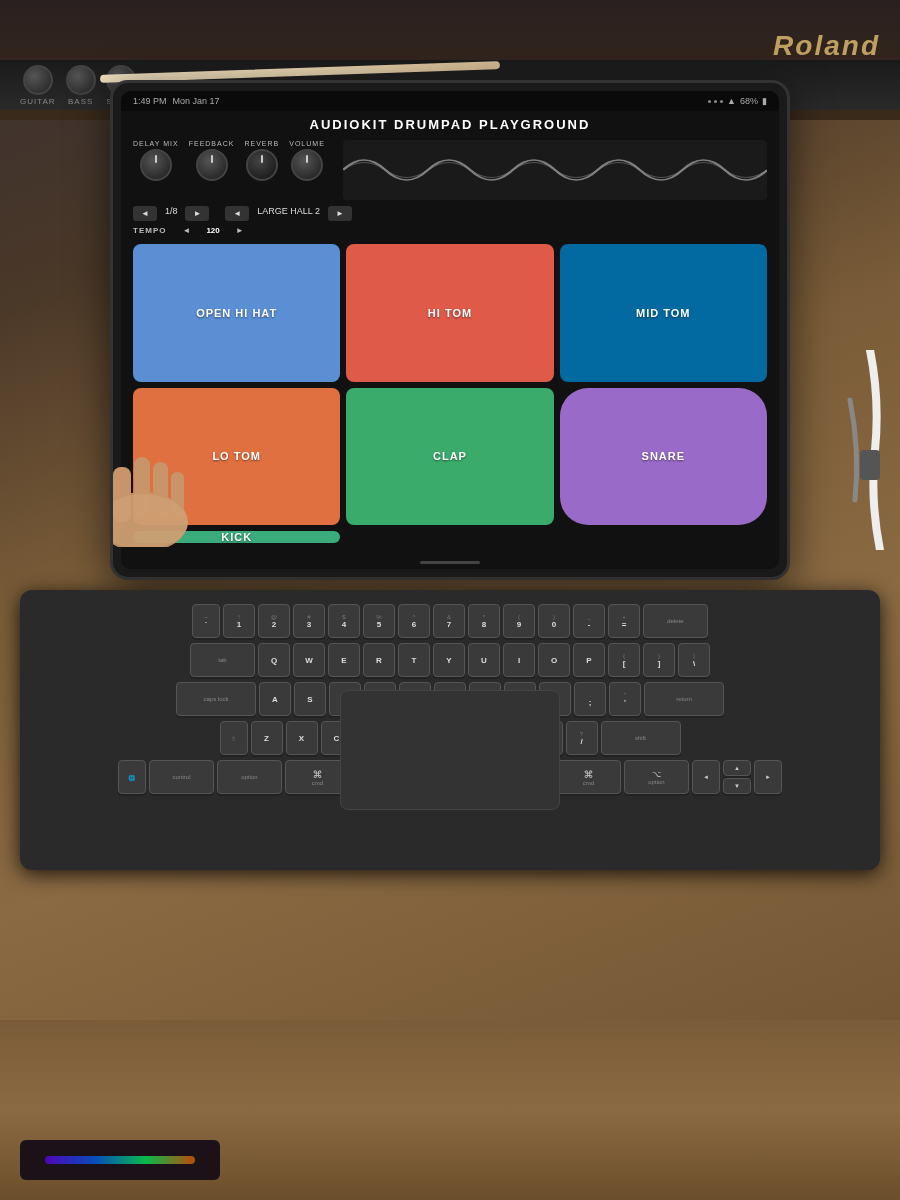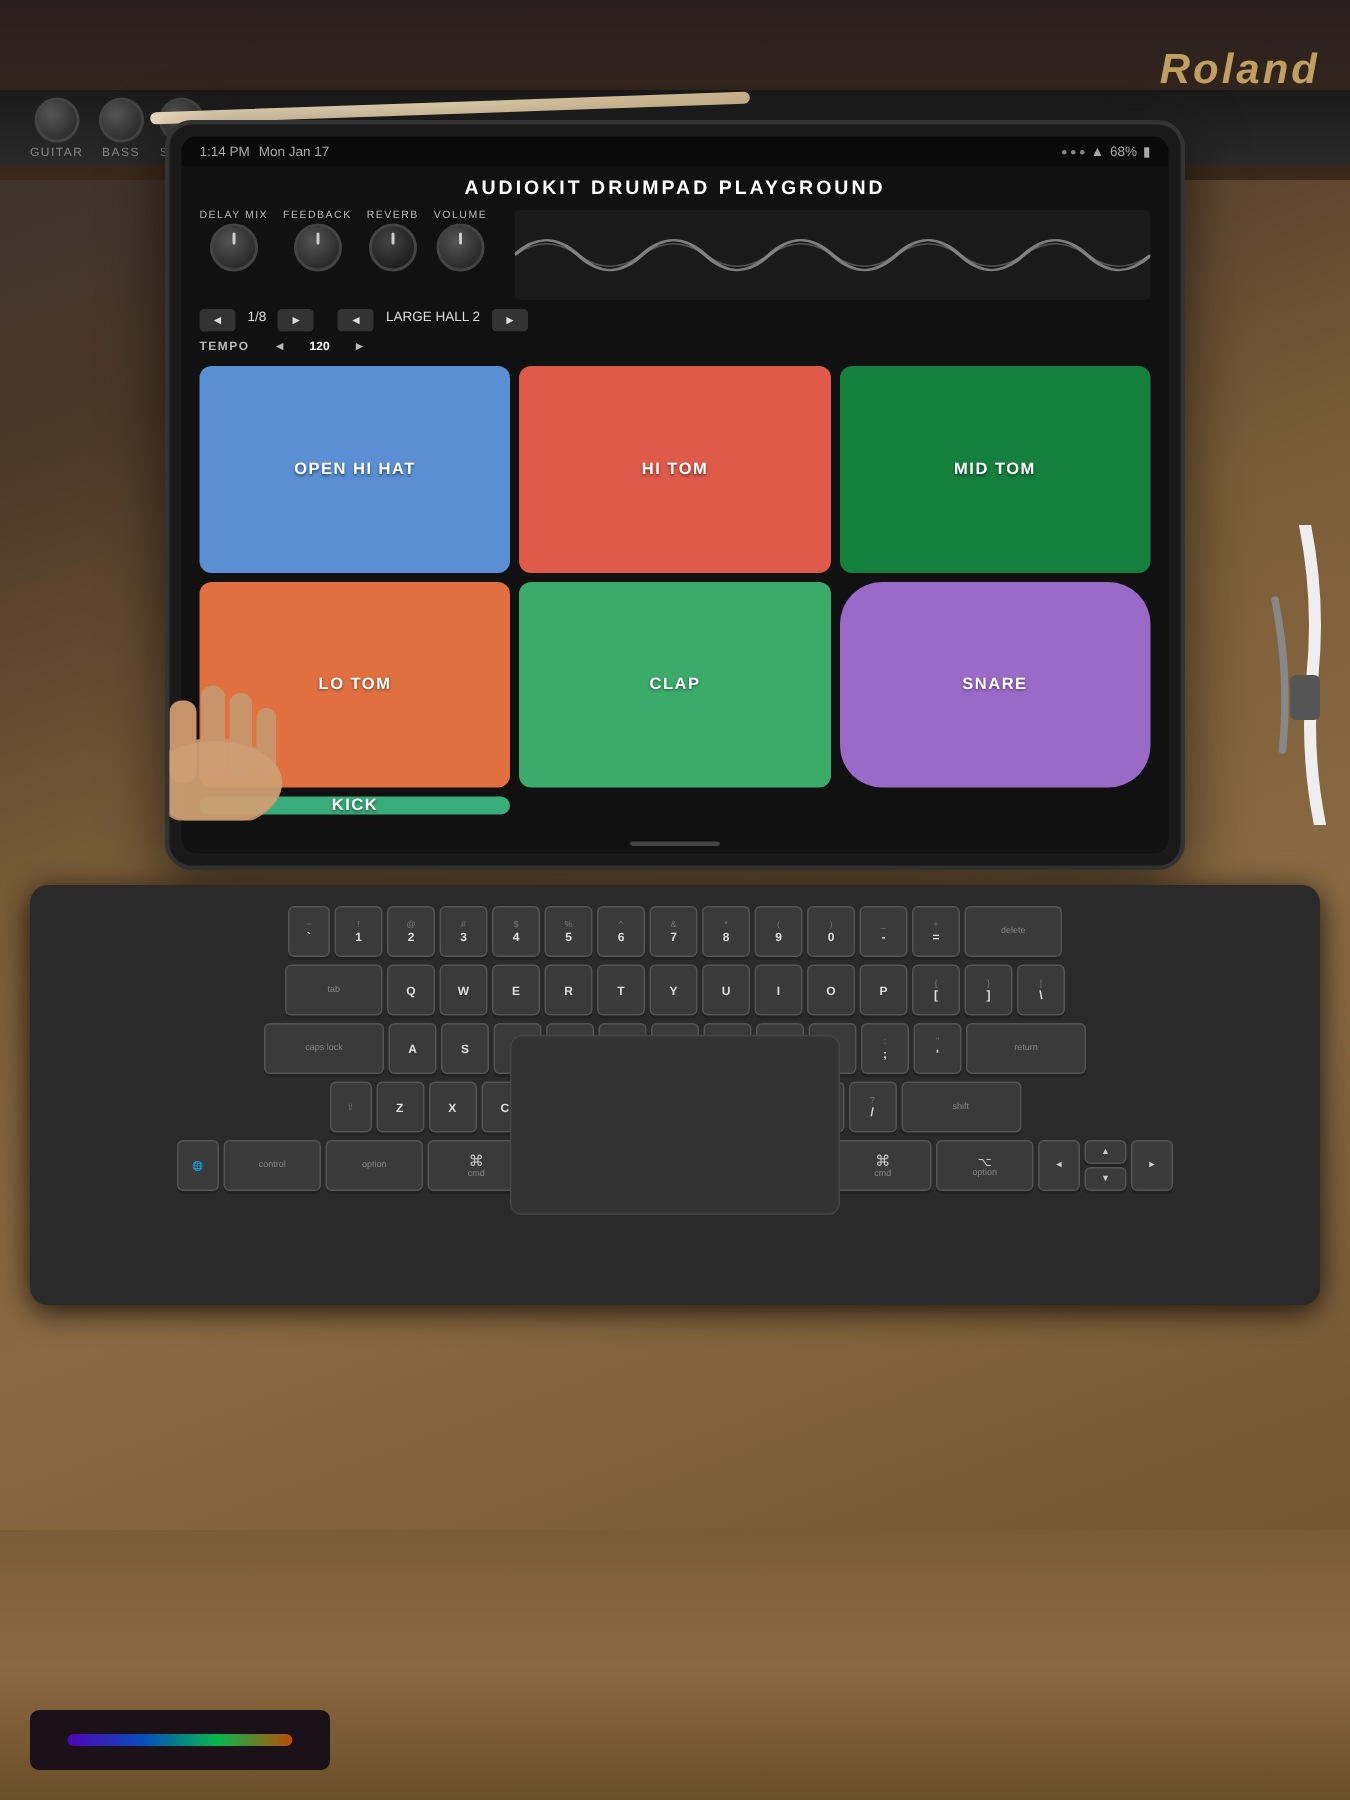--- a/index.html
+++ b/index.html
@@ -270,21 +270,21 @@
       color: white;
       font-size: 11px;
       font-weight: bold;
       letter-spacing: 1px;
       cursor: pointer;
       text-align: center;
       text-shadow: 0 1px 2px rgba(0,0,0,0.5);
     }
     .pad-blue { background: #5b8fd4; }
     .pad-red { background: #e05a4a; }
-    .pad-teal { background: #15803d; }
+    .pad-teal { background: #0369a1; }
     .pad-orange { background: #e07040; }
     .pad-purple { background: #8a5ab8; }
     .pad-green { background: #3aab6a; }
     .pad-purple2 { background: #9a6ac8; border-radius: 28px; }
     .pad-green2 { background: #3aab7a; }
 
     
     .keyboard-container {
       position: absolute;
       top: 590px;
@@ -393,21 +393,21 @@
 
 <div class="pencil"></div>
 
 <div class="ipad-wrapper">
   <div class="ipad-device">
     <div class="ipad-screen">
       <div class="app-container">
 
         <div class="status-bar">
           <div style="display:flex;gap:6px;align-items:center;">
-            <span>1:14 PM</span>
+            <span>1:49 PM</span>
             <span>Mon Jan 17</span>
           </div>
           <div style="display:flex;gap:4px;align-items:center;">
             <div class="status-dots">
               <div class="status-dot"></div>
               <div class="status-dot"></div>
               <div class="status-dot"></div>
             </div>
             <span style="font-size:9px;">▲</span>
             <span>68%</span>

